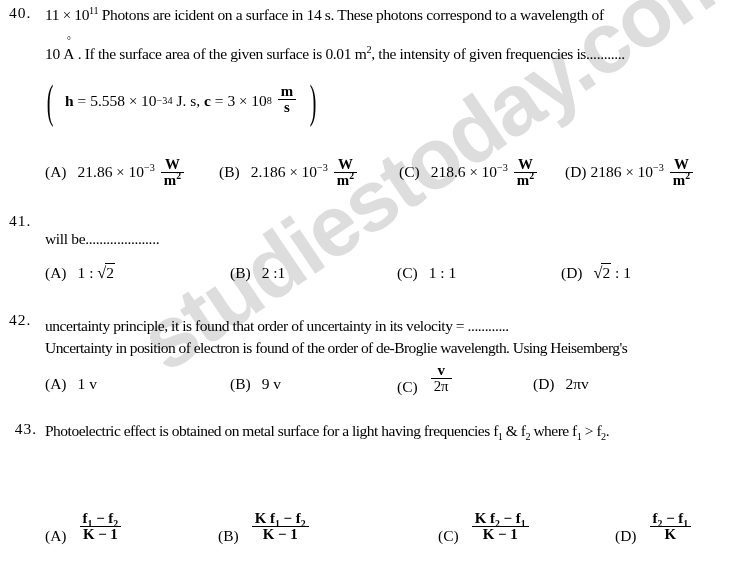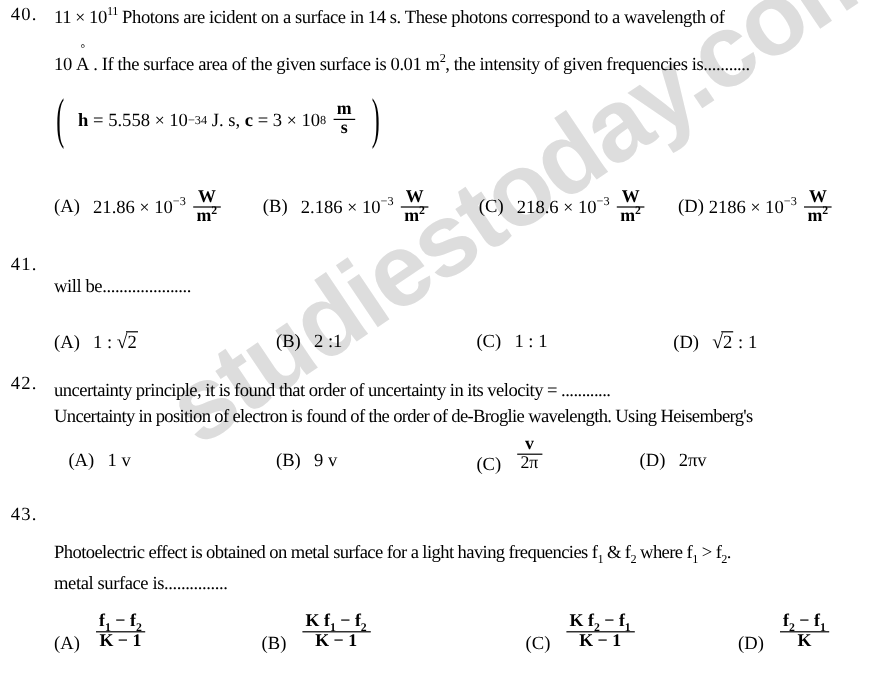--- a/index.html
+++ b/index.html
@@ -192,21 +192,21 @@
     </div>
   </div>
 
   <div class="qblock" style="top:212px;">
     <div class="qnum" style="top:0;">41.</div>
     <div class="qbody">
       <div class="line tight" style="margin-top:16px;">will be.....................</div>
     </div>
   </div>
 
-  <div class="optrow" style="top:274px;">
+  <div class="optrow" style="top:262px;">
     <div class="opt" style="left:0px;">
       <span class="tag">(A)</span><span class="val"><span>1 :</span> <span class="sqrt"><span class="rad">√</span><span class="rand">2</span></span></span>
     </div>
     <div class="opt" style="left:185px;">
       <span class="tag">(B)</span><span class="val">2 :1</span>
     </div>
     <div class="opt" style="left:352px;">
       <span class="tag">(C)</span><span class="val">1 : 1</span>
     </div>
     <div class="opt" style="left:516px;">
@@ -216,45 +216,44 @@
 
   <div class="qblock" style="top:311px;">
     <div class="qnum" style="top:0;">42.</div>
     <div class="qbody">
       <div class="line tight" style="margin-top:4px;letter-spacing:-0.45px;">uncertainty principle, it is found that order of uncertainty in its velocity = ............</div>
       <div class="line tight" style="letter-spacing:-0.55px;">Uncertainty in position of electron is found of the order of de-Broglie wavelength. Using Heisemberg's</div>
     </div>
   </div>
 
   <div class="optrow" style="top:373px;">
-    <div class="opt" style="left:12px;">
+    <div class="opt" style="left:0px;">
       <span class="tag">(A)</span><span class="val">1 v</span>
     </div>
     <div class="opt" style="left:185px;">
       <span class="tag">(B)</span><span class="val">9 v</span>
     </div>
     <div class="opt" style="left:352px;top:-9px;">
       <span class="tag" style="position:relative;top:9px;">(C)</span><span class="val"><span class="frac"><span class="num bold">v</span><span class="den">2π</span></span></span>
     </div>
     <div class="opt" style="left:488px;">
       <span class="tag">(D)</span><span class="val">2πv</span>
     </div>
   </div>
 
   <div class="qblock" style="top:420px;">
-    <div class="qnum" style="top:0;">43.</div>
-    <div class="qbody">
-      <div class="line tight" style="letter-spacing:-0.5px;margin-top:30px;">
+    <div class="qnum" style="top:0;text-align:center;">43.</div>
+    <div class="qbody">
+      <div class="line tight" style="letter-spacing:-0.5px;">
         <span>Photoelectric effect is obtained on metal surface for a light having frequencies f</span><sub>1</sub>
         <span>&amp; f</span><sub>2</sub>
         <span>where f</span><sub>1</sub>
         <span>&gt;</span>
         <span>f</span><sub>2</sub><span>.</span>
       </div>
-      <div class="line tight" style="margin-top:4px;">metal surface is...............</div>
     </div>
   </div>
 
   <div class="optrow" style="top:512px;">
     <div class="opt" style="left:0px;">
       <span class="tag" style="position:relative;top:10px;">(A)</span><span class="val"><span class="frac bold"><span class="num"><span>f</span><sub>1</sub><span> − f</span><sub>2</sub></span><span class="den">K − 1</span></span></span>
     </div>
     <div class="opt" style="left:173px;">
       <span class="tag" style="position:relative;top:10px;">(B)</span><span class="val"><span class="frac bold"><span class="num"><span>K f</span><sub>1</sub><span> − f</span><sub>2</sub></span><span class="den">K − 1</span></span></span>
     </div>

